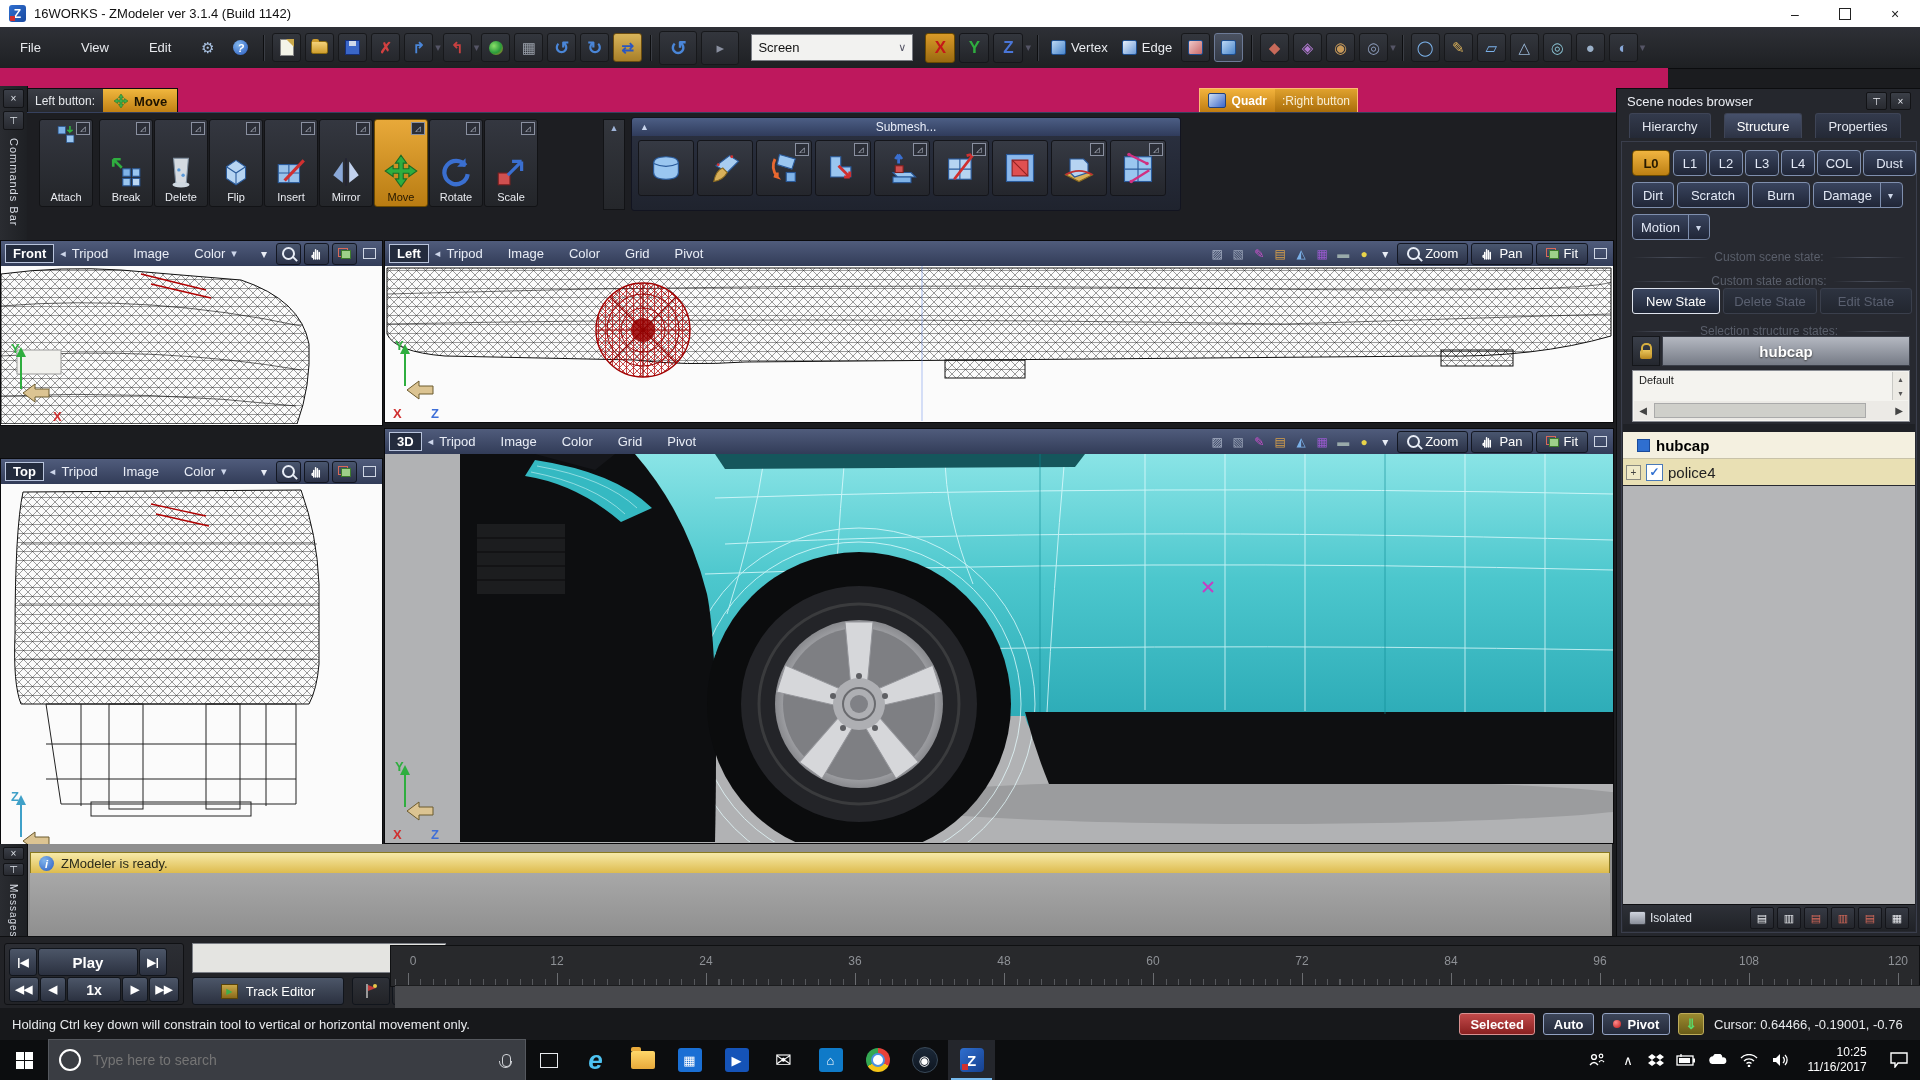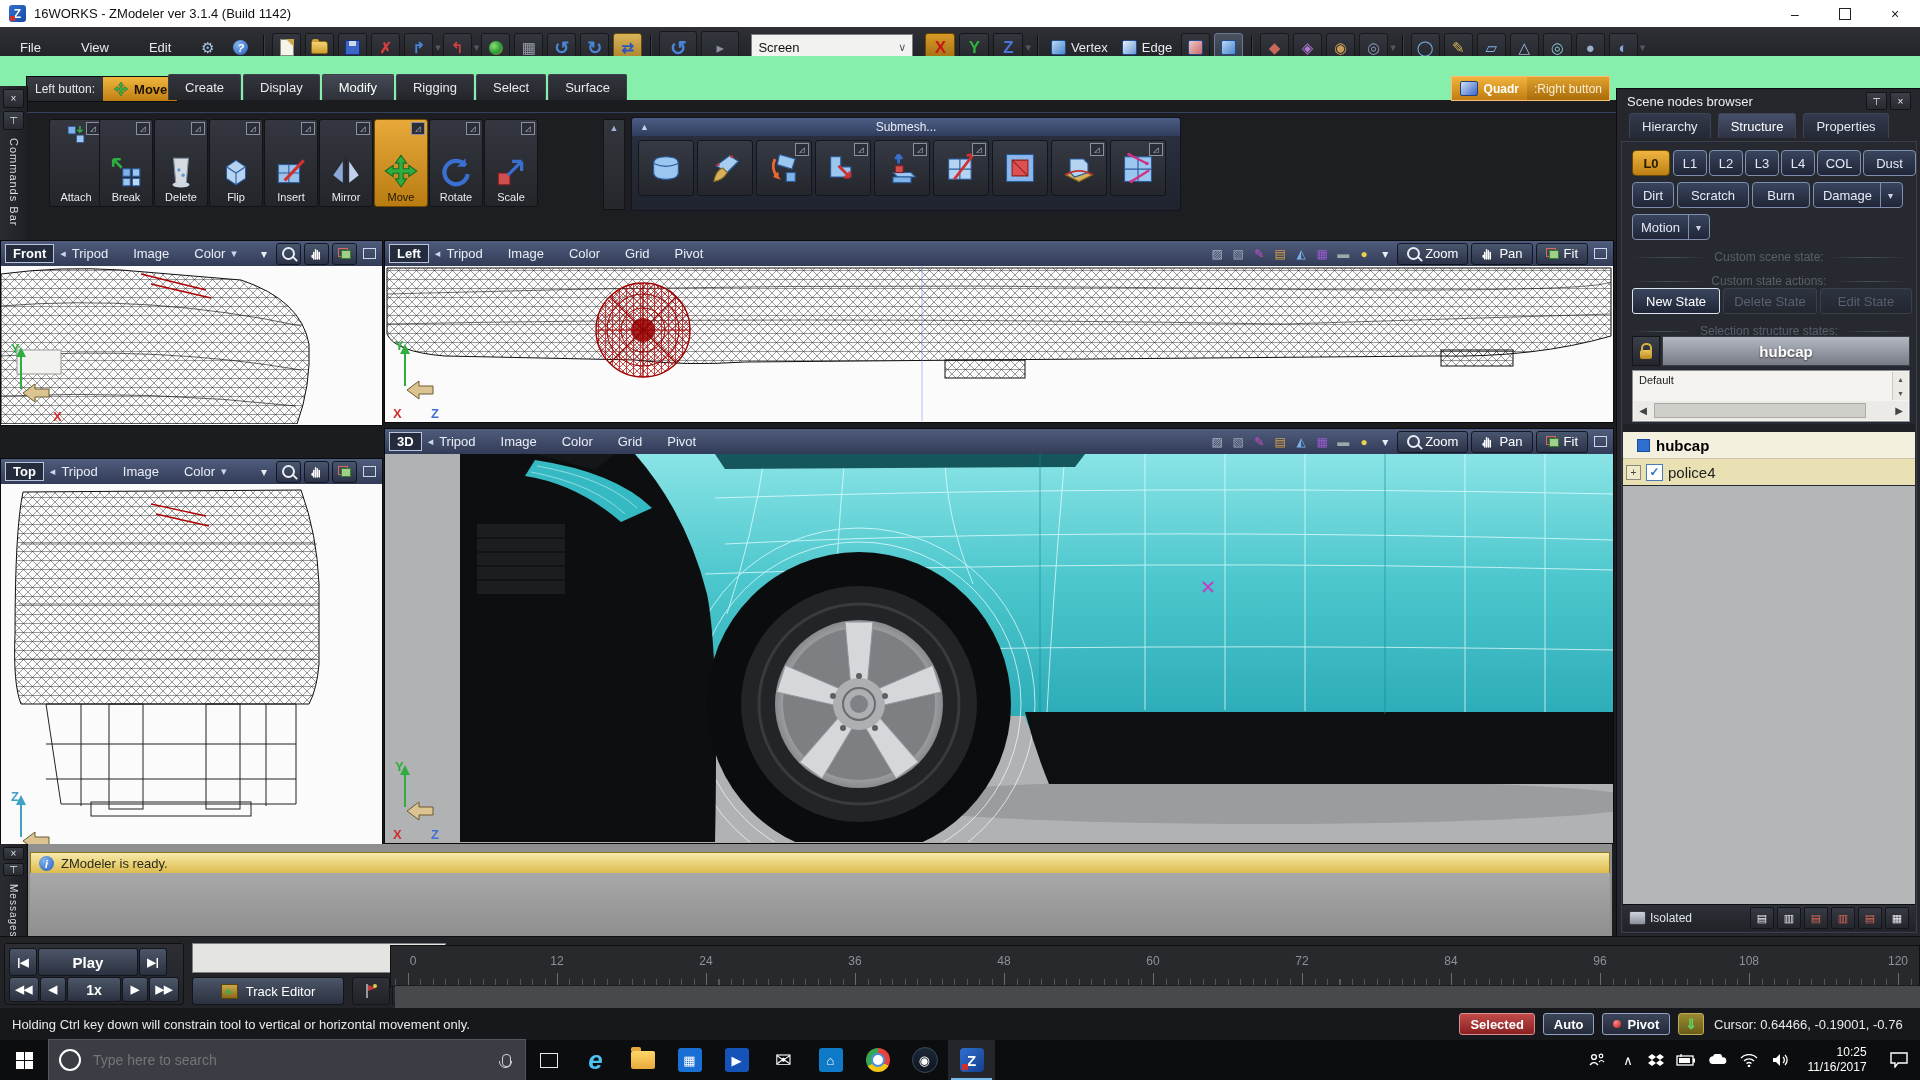--- a/index.html
+++ b/index.html
@@ -32,21 +32,21 @@
   .cubeicon{width:13px;height:13px;background:linear-gradient(135deg,#bcd8f4,#4a86cc);border:1px solid #1e4e8e;border-radius:2px;margin-right:5px;}
   .pagei{width:12px;height:15px;background:#f4f4e8;border:1px solid #888;position:relative;}
   .pagei::after{content:"";position:absolute;right:-1px;top:-1px;border:4px solid;border-color:#caa84a #caa84a transparent transparent;}
   .folderi{width:15px;height:11px;background:linear-gradient(#f4d27a,#cf9e2e);border:1px solid #8a6a10;border-radius:1px 3px 2px 2px;position:relative;}
   .folderi::before{content:"";position:absolute;top:-3px;left:0;width:7px;height:3px;background:#cf9e2e;border-radius:2px 2px 0 0;}
   .floppyi{width:13px;height:13px;background:#3a66c8;border:1px solid #16307a;position:relative;}
   .floppyi::after{content:"";position:absolute;left:3px;top:0;width:7px;height:5px;background:#cfd8ea;}
   .globei{width:14px;height:14px;border-radius:50%;background:radial-gradient(circle at 35% 35%,#8ae06a,#2a9a3a 55%,#cc7a20);}
   .clip{background:linear-gradient(#d8b45a,#a87f28);border:1px solid #6a4c10;}
   
-  .tabrow{left:0;top:56px;width:1920px;height:44px;background:#86efac;}
+  .tabrow{left:0;top:68px;width:1668px;height:44px;background:#be185d;}
   .modebox{position:absolute;left:26px;top:20px;height:24px;display:flex;border:1px solid #0c0d0f;}
   .modebox .lab{background:linear-gradient(#3a3d45,#27292e);color:#e6e8ec;font-size:12px;padding:0 8px;display:flex;align-items:center;}
   .modebox .tool{background:linear-gradient(#f0b73e,#bf7e12);color:#1c1200;font-weight:bold;font-size:13px;padding:0 10px;display:flex;align-items:center;gap:5px;}
   .tabs{position:absolute;left:168px;bottom:0;display:flex;}
   .tab{height:25px;padding:0 16px;margin-right:2px;display:flex;align-items:center;color:#e7e9ee;font-size:13px;
        background:linear-gradient(#32353d,#24262b);border:1px solid #3c3f48;border-bottom:none;border-radius:2px 2px 0 0;}
   .tab.active{background:linear-gradient(#454a56,#2e3138);color:#fff;}
   .quadrbox{position:absolute;right:310px;top:20px;height:23px;display:flex;border:1px solid #fdba74;}
   .quadrbox .qa{background:linear-gradient(#f2b33c,#c07d12);display:flex;align-items:center;gap:6px;padding:0 8px;color:#fff;font-size:12px;font-weight:bold;}
   .quadrbox .qb{background:linear-gradient(#e0a22e,#a96d0a);display:flex;align-items:center;padding:0 7px;color:#f8edd4;font-size:12px;}
@@ -91,21 +91,21 @@
   .fiticon{position:relative;width:13px;height:11px;}
   .fiticon::before{content:"";position:absolute;left:0;top:0;width:8px;height:7px;border:1px solid #d86a5a;}
   .fiticon::after{content:"";position:absolute;right:0;bottom:0;width:8px;height:7px;background:#9ed08a;border:1px solid #3c7a2c;}
   .maxi{width:11px;height:9px;border:1px solid #cfd6e4;}
   .vpcanvas{position:absolute;left:0;top:25px;right:0;bottom:0;}
   .tripod{position:absolute;left:4px;bottom:2px;}
   .tripod text{font-size:13px;font-weight:bold;font-family:"Liberation Sans",sans-serif;}
   
   .scene{left:1616px;top:88px;width:304px;height:848px;background:#25272d;border:1px solid #0c0d0f;}
   .scenehead{height:24px;display:flex;align-items:center;color:#eceef4;font-size:13px;padding:0 10px;}
-  .stabs{display:flex;padding-left:12px;gap:7px;}
+  .stabs{display:flex;padding-left:12px;gap:13px;}
   .stab{height:24px;padding:0 12px;display:flex;align-items:center;font-size:13px;color:#e2e6ef;
         background:linear-gradient(#333a4c,#242936);border:1px solid #3e4456;border-bottom:none;border-radius:3px 3px 0 0;}
   .stab.active{background:linear-gradient(#46506a,#2d3344);color:#fff;}
   .sbody{position:absolute;left:4px;top:52px;right:4px;bottom:4px;background:#272930;border:1px solid #3a3e4c;}
   .nbtn{position:absolute;height:24px;border-radius:4px;border:1px solid #7f8fae;background:linear-gradient(#39445e,#202637);
         color:#e3e9f6;font-size:13px;display:flex;align-items:center;justify-content:center;}
   .nbtn.orange{background:linear-gradient(#f0b440,#bd8013);border-color:#6b4a00;color:#261a00;font-weight:bold;}
   .nbtn .dd{margin-left:8px;padding-left:7px;border-left:1px solid #7f8fae;font-size:10px;color:#cfd8ea;height:100%;display:flex;align-items:center;}
   .dimrow{position:absolute;left:10px;right:10px;display:flex;align-items:center;gap:6px;color:#5a5f6b;font-size:12px;}
   .dimline{flex:1;height:1px;background:linear-gradient(90deg,transparent,#4a4f5c,transparent);}
@@ -277,46 +277,38 @@
   <div class="abs tabrow">
     <span class="modebox">
       <span class="lab">Left button:</span>
       <span class="tool">
         <svg width="16" height="16" viewBox="0 0 32 32">
             <path d="M16 2 L21 9 H18 V14 H23 V11 L30 16 L23 21 V18 H18 V23 H21 L16 30 L11 23 H14 V18 H9 V21 L2 16 L9 11 V14 H14 V9 H11 Z" fill="#3fae4a" stroke="#1d6b26"></path>
           </svg>
         <span>Move</span>
       </span>
     </span>
-    <span class="tabs">
-      <span class="tab">Create</span>
-      <span class="tab">Display</span>
-      <span class="tab active">Modify</span>
-      <span class="tab">Rigging</span>
-      <span class="tab">Select</span>
-      <span class="tab">Surface</span>
-    </span>
     <span class="quadrbox">
       <span class="qa">
           <span class="qicon"></span>
           <span>Quadr</span>
         </span>
       <span class="qb">:Right button</span>
     </span>
   </div>
 
   <div class="abs vstrip" style="left:0;top:86px;width:27px;height:154px;">
     <span class="sb">×</span>
     <span class="sb">⊤</span>
     <span class="vlabel">Commands Bar</span>
   </div>
 
   <div class="abs ribbon">
 
-    <span class="rbtn" style="left:22px;gap:44px;">
+    <span class="rbtn" style="left:12px;gap:44px;">
       <span class="badge">◿</span>
       <svg width="34" height="34" viewBox="0 0 32 32">
           <rect x="4" y="4" width="11" height="11" fill="#7fb3e8" stroke="#2a5a9a"></rect>
           <rect x="17" y="17" width="11" height="11" fill="#9ac6f0" stroke="#2a5a9a"></rect>
           <path d="M22 3 v9 l4 -3 M22 12 l-4 -3" stroke="#2fae3f" stroke-width="2.5" fill="none"></path>
         </svg>
       <span class="lbl">Attach</span>
     </span>
     <span class="rbtn" style="left:72px;">
       <span class="badge">◿</span>

